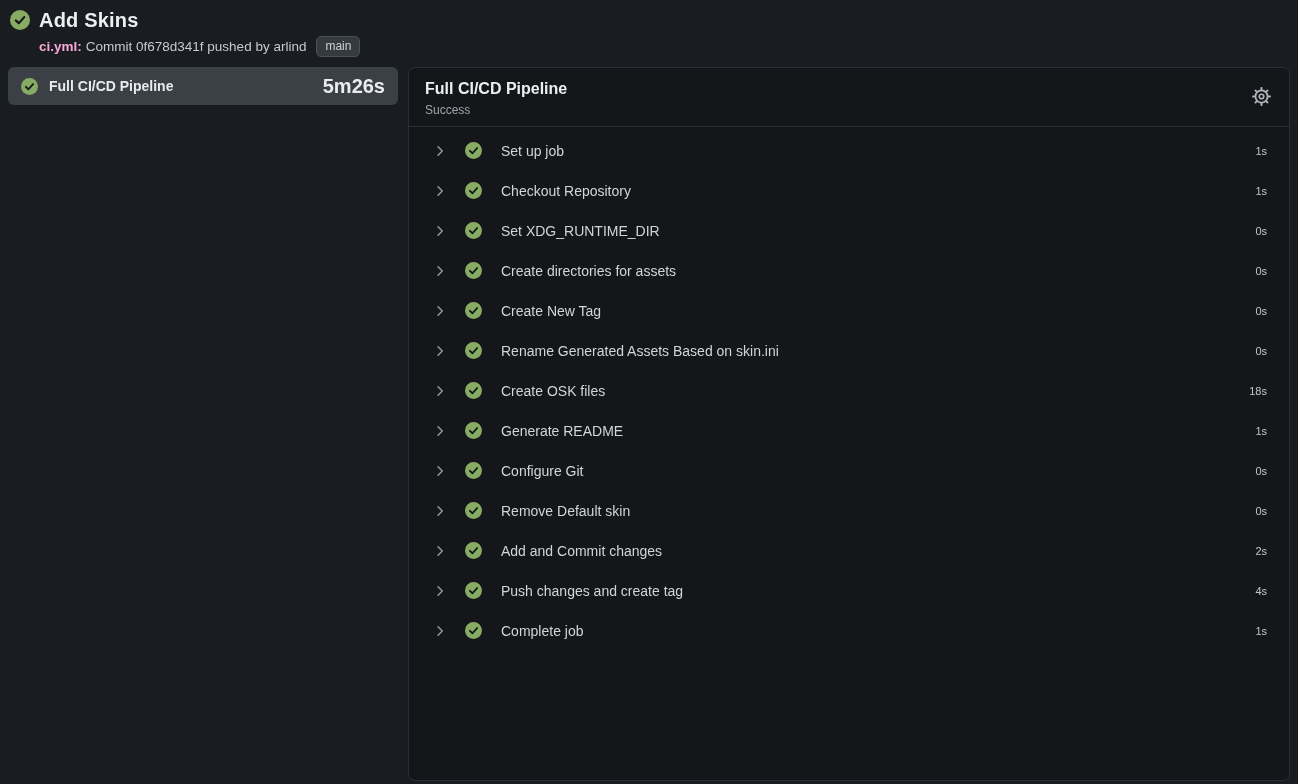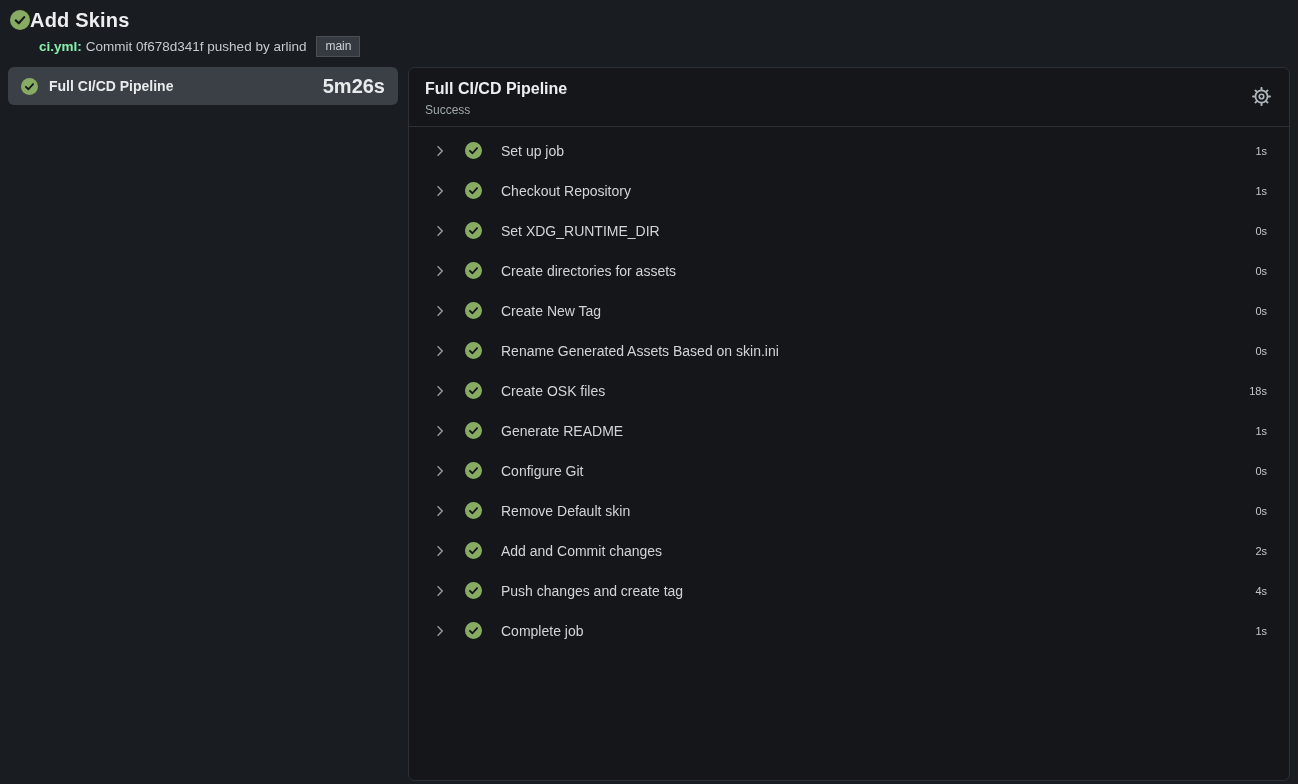--- a/index.html
+++ b/index.html
@@ -24,29 +24,29 @@
   body{
     width:1298px;height:784px;overflow:hidden;
     background:var(--c-page-bg);
     font-family:"Liberation Sans", sans-serif;
     color:var(--c-title);
     -webkit-font-smoothing:antialiased;
   }
   .app{padding:6px 8px 8px 8px;height:100%;}
 
   
-  .title-row{display:flex;align-items:center;padding-left:2px;height:28px;}
+  .title-row{display:flex;align-items:center;gap:9px;padding-left:2px;height:28px;}
   .title-row h1{font-size:20px;font-weight:600;margin:0;letter-spacing:.2px;color:var(--c-title);}
   .commit-row{margin-left:31px;margin-top:1px;height:22px;display:flex;align-items:center;gap:4px;
               font-size:13.5px;color:#c6cacd;}
-  .wf{font-weight:700;color:#86efac;}
+  .wf{font-weight:700;color:#f9a8d4;}
   .badge{
     margin-left:6px;background:var(--c-badge-bg);border:1px solid var(--c-badge-border);
     color:var(--c-badge-text);font-size:12px;line-height:1;
-    padding:3px 8px 4px;border-radius:0;cursor:pointer;
+    padding:3px 8px 4px;border-radius:5px;cursor:pointer;
   }
 
   
   .status-icon{display:inline-flex;flex:none;}
   .status-icon svg{display:block;}
 
   
   .content{display:flex;gap:10px;margin-top:10px;align-items:flex-start;}
   .jobs-col{width:390px;flex:none;}
   .job-item{

